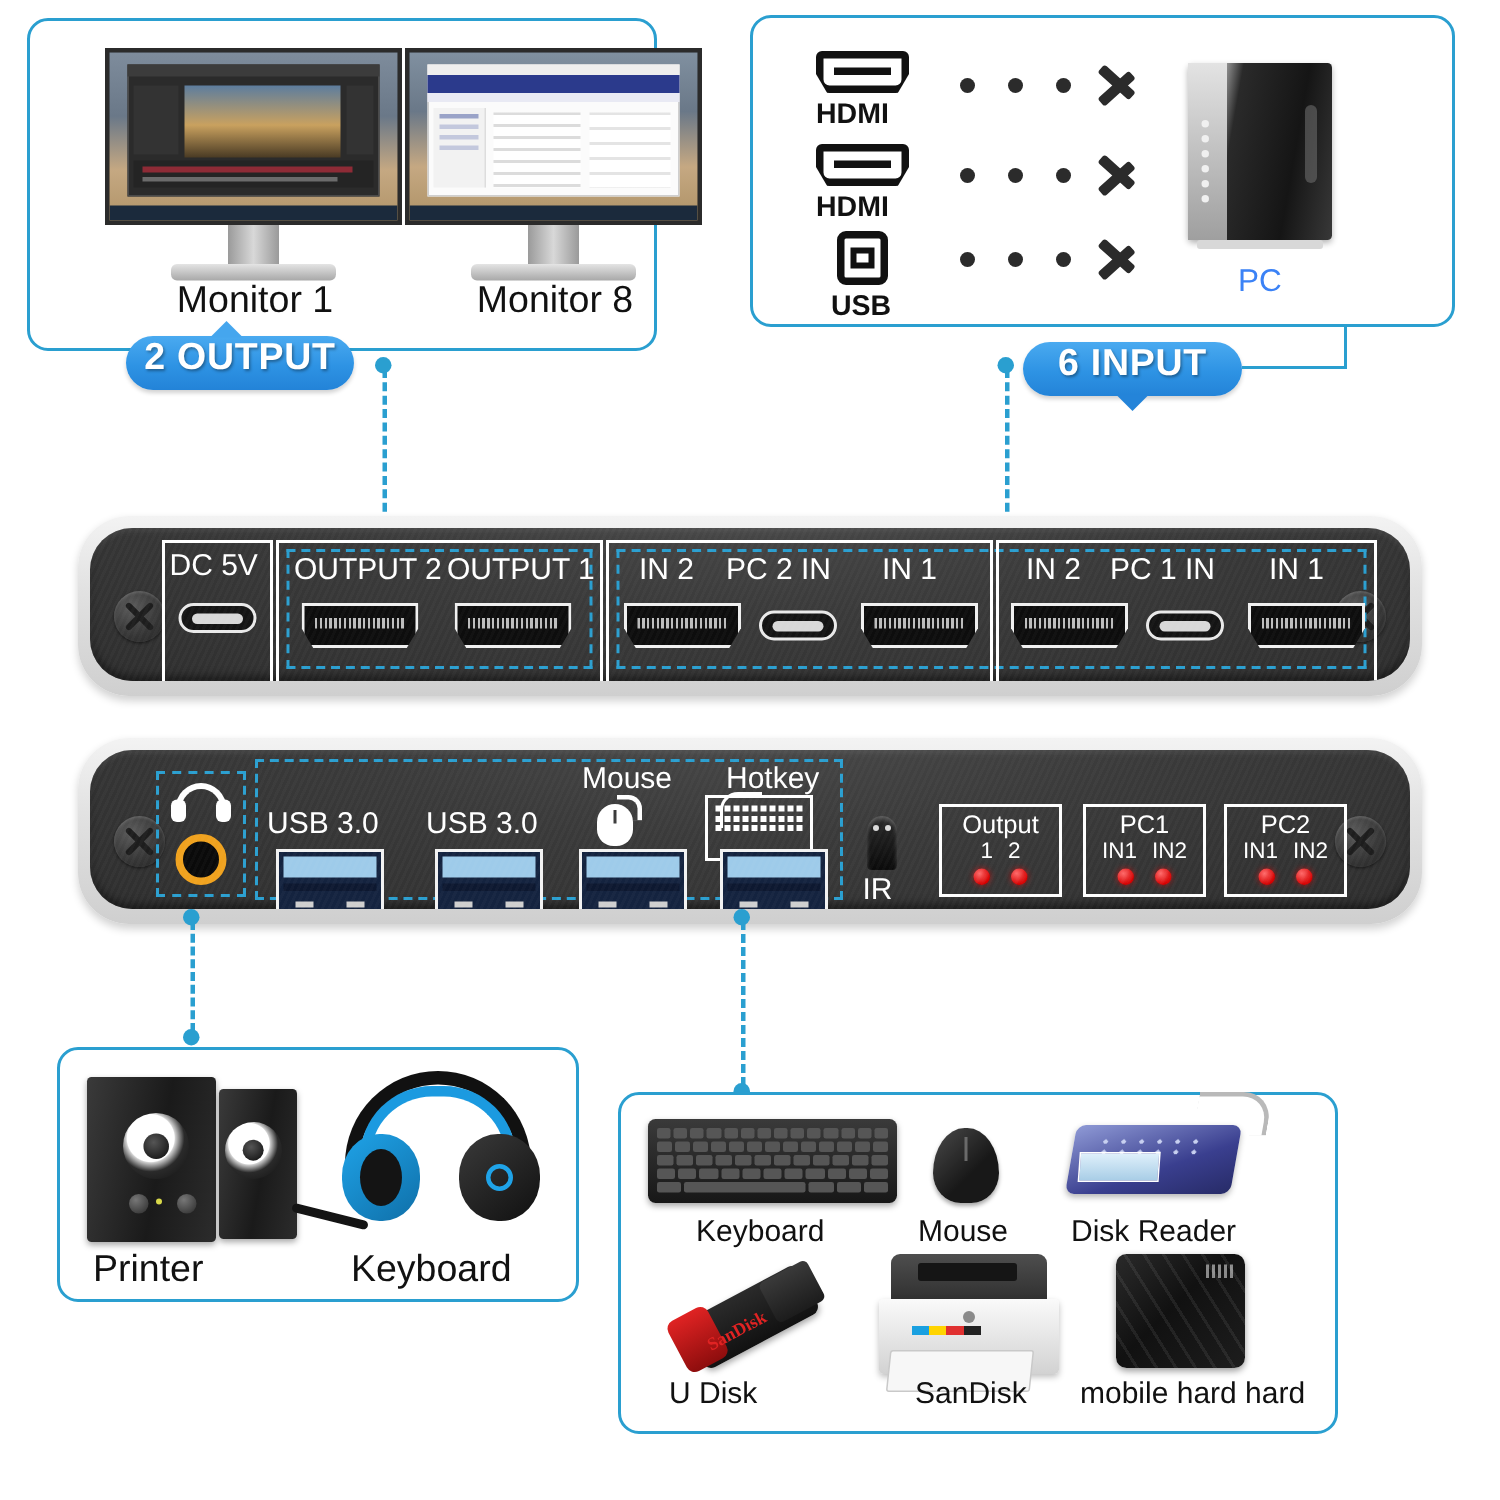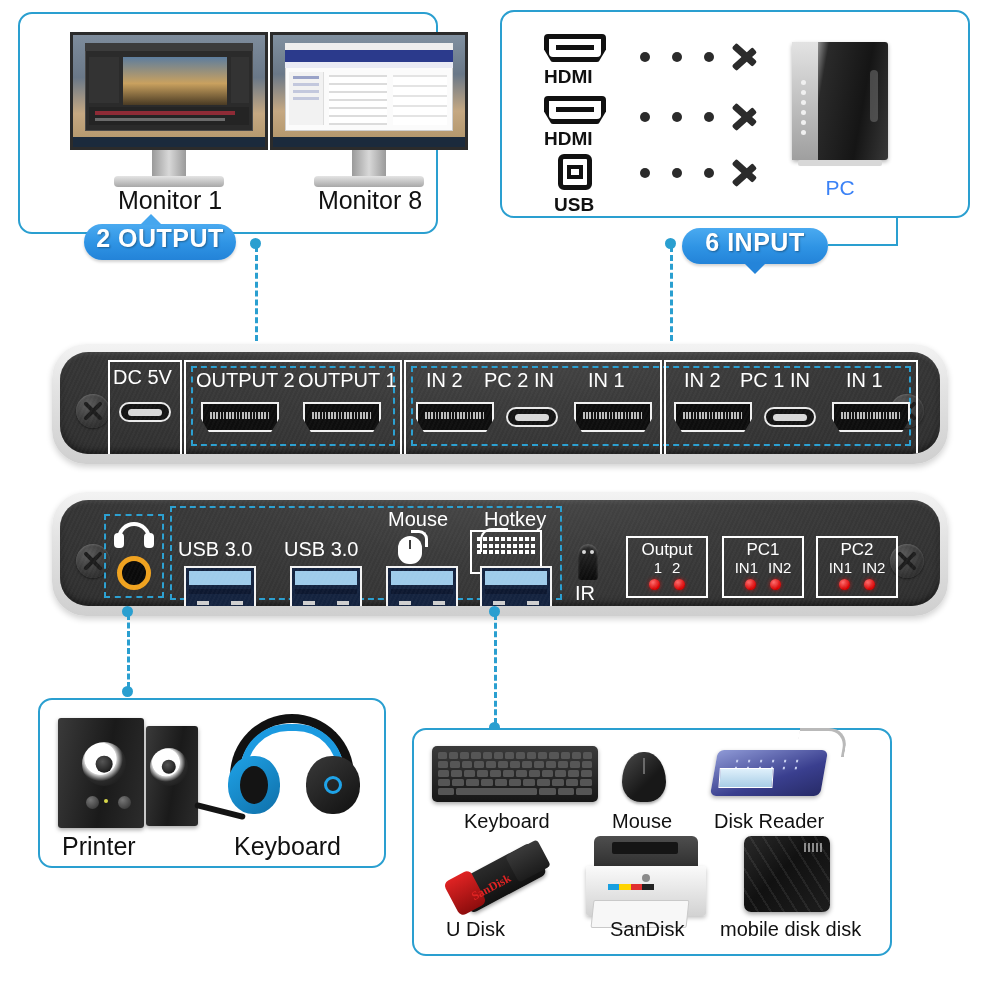--- a/index.html
+++ b/index.html
@@ -705,14 +705,14 @@
     <div class="body"></div>
     <div class="stripe"></div>
     <div class="btn"></div>
     <div class="tray"></div>
   </div>
   <div class="plabel-s" style="left:196px;top:188px;">SanDisk</div>
 
   <div class="hdd" style="left:330px;top:106px;width:86px;height:76px;">
     <div class="logo"></div>
   </div>
-  <div class="plabel-s" style="left:306px;top:188px;">mobile disk disk</div>
+  <div class="plabel-s" style="left:306px;top:188px;">mobile hard hard</div>
 </div>
 
 </body></html>

